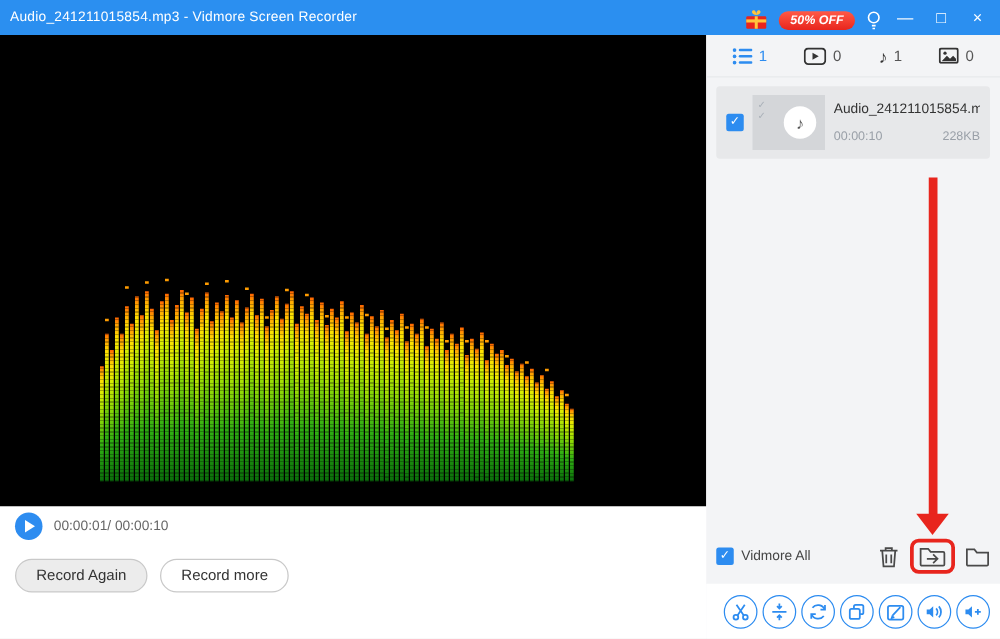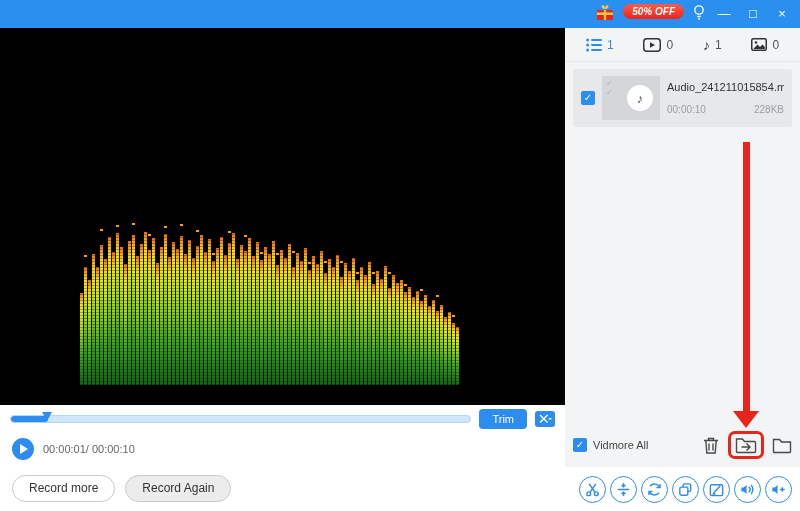--- a/index.html
+++ b/index.html
@@ -5,21 +5,21 @@
   * { margin:0; padding:0; box-sizing:border-box; }
   html,body { width:800px; height:511px; }
   body { font-family:"Liberation Sans", sans-serif; background:#fff; }
 
   .window { position:relative; width:800px; height:511px; background:#fff; overflow:hidden; }
 
   
   .titlebar { position:absolute; top:0; left:0; right:0; height:28px; background:#2b8ff0;
               display:flex; align-items:center; padding:0 8px; color:#fff; z-index:3; }
   .title { font-size:11px; letter-spacing:.2px; }
-  .tb-right { margin-left:auto; display:flex; align-items:flex-start; gap:9px; }
+  .tb-right { margin-left:auto; display:flex; align-items:flex-end; gap:9px; }
   .offer { background:linear-gradient(#ff5a46,#e8251d); border-radius:10px; padding:2px 9px;
            font-size:10px; font-weight:bold; font-style:italic; color:#fff; cursor:pointer; }
   .wc { width:20px; text-align:center; font-size:13px; line-height:20px; cursor:pointer; }
   .icon-wrap { display:flex; align-items:center; cursor:pointer; }
 
   
   .left-pane { position:absolute; top:28px; left:0; width:565px; height:483px;
                display:flex; flex-direction:column; background:#fff; }
   .video-area { height:377px; background:#000; position:relative; overflow:hidden; }
   .visualizer { position:absolute; left:80px; bottom:20px; height:175px;
@@ -96,20 +96,21 @@
   .red-shaft { position:absolute; left:743px; top:142px; width:7px; height:270px; background:#e8251d; z-index:5; }
   .red-head { position:absolute; left:733px; top:411px; width:0; height:0; z-index:5;
               border-left:13px solid transparent; border-right:13px solid transparent; border-top:17px solid #e8251d; }
 </style>
 </head>
 <body>
 
 <div class="window">
 
   <div class="titlebar">
+    <div class="title">Audio_241211015854.mp3 - Vidmore Screen Recorder</div>
     <div class="tb-right">
       <span class="icon-wrap">
         <svg width="18" height="17" viewBox="0 0 18 17">
             <rect x="1" y="6" width="16" height="10" rx="1" fill="#e8251d"></rect>
             <rect x="1" y="8.5" width="16" height="2.5" fill="#ffc53d"></rect>
             <rect x="7.8" y="6" width="2.4" height="10" fill="#ffc53d"></rect>
             <path d="M9 5 C5.5 5 4.5 1.5 6.8 1.2 C8.4 1 9 3.2 9 5 C9 3.2 9.6 1 11.2 1.2 C13.5 1.5 12.5 5 9 5 Z" fill="#ffc53d"></path>
           </svg>
       </span>
       <span class="offer">50% OFF</span>
@@ -243,46 +244,31 @@
           <div class="vdot" style="left: 356px; bottom: 88px;"></div>
           <div class="vbar" style="height: 80px;"></div>
           <div class="vbar" style="height: 68px;"></div>
           <div class="vbar" style="height: 73px;"></div>
           <div class="vbar" style="height: 62px;"></div>
           <div class="vdot" style="left: 372px; bottom: 68px;"></div>
           <div class="vbar" style="height: 58px;"></div>
         </div>
     </div>
 
-    <div class="progress-row">
-      <div class="slider">
-        <div class="track">
-          <div class="fill" style="width: 8%;"></div>
-        </div>
-        <div class="thumb" style="left: 8%;"></div>
-      </div>
-      <button class="trim-btn">Trim</button>
-      <span class="icon-wrap">
-        <svg width="20" height="16" viewBox="0 0 20 16">
-            <rect width="20" height="16" rx="3" fill="#2d8cf0"></rect>
-            <path d="M5 11.5 L12.5 4 M5 4 l7.5 7.5 M13.8 7.8 h2.6" stroke="#fff" stroke-width="1.4" fill="none"></path>
-          </svg>
-      </span>
-    </div>
 
     <div class="controls-row">
       <span class="play-btn">
           <span class="play-tri"></span>
         </span>
       <span class="time">00:00:01/ 00:00:10</span>
     </div>
 
     <div class="footer-row">
+      <button class="pill gray">Record Again</button>
       <button class="pill">Record more</button>
-      <button class="pill gray">Record Again</button>
     </div>
   </div>
 
   <div class="right-pane">
     <div class="tabs">
       <div class="tab active">
         <span class="icon-wrap">
           <svg width="16" height="14" viewBox="0 0 16 14" fill="#2d8cf0">
               <circle cx="1.6" cy="2" r="1.5"></circle>
               <rect x="5" y="1" width="11" height="2" rx="1"></rect>

